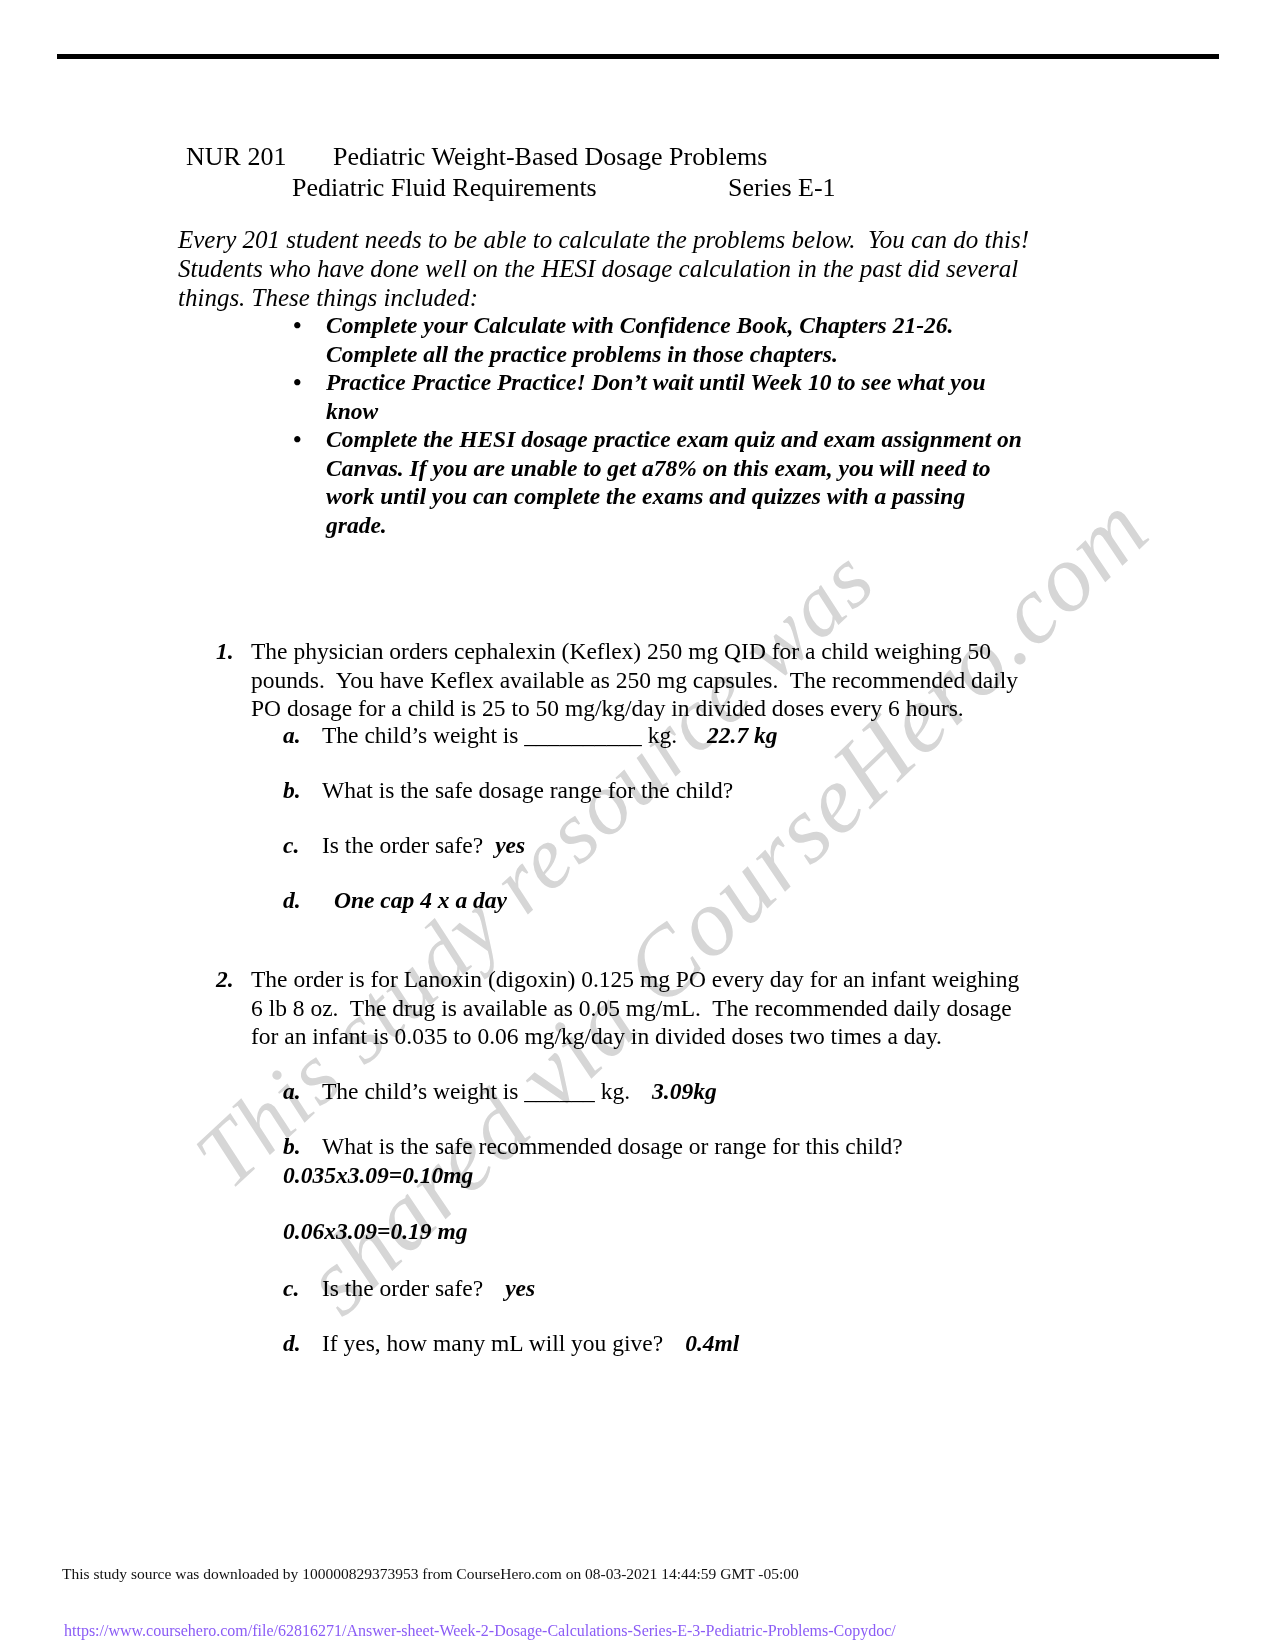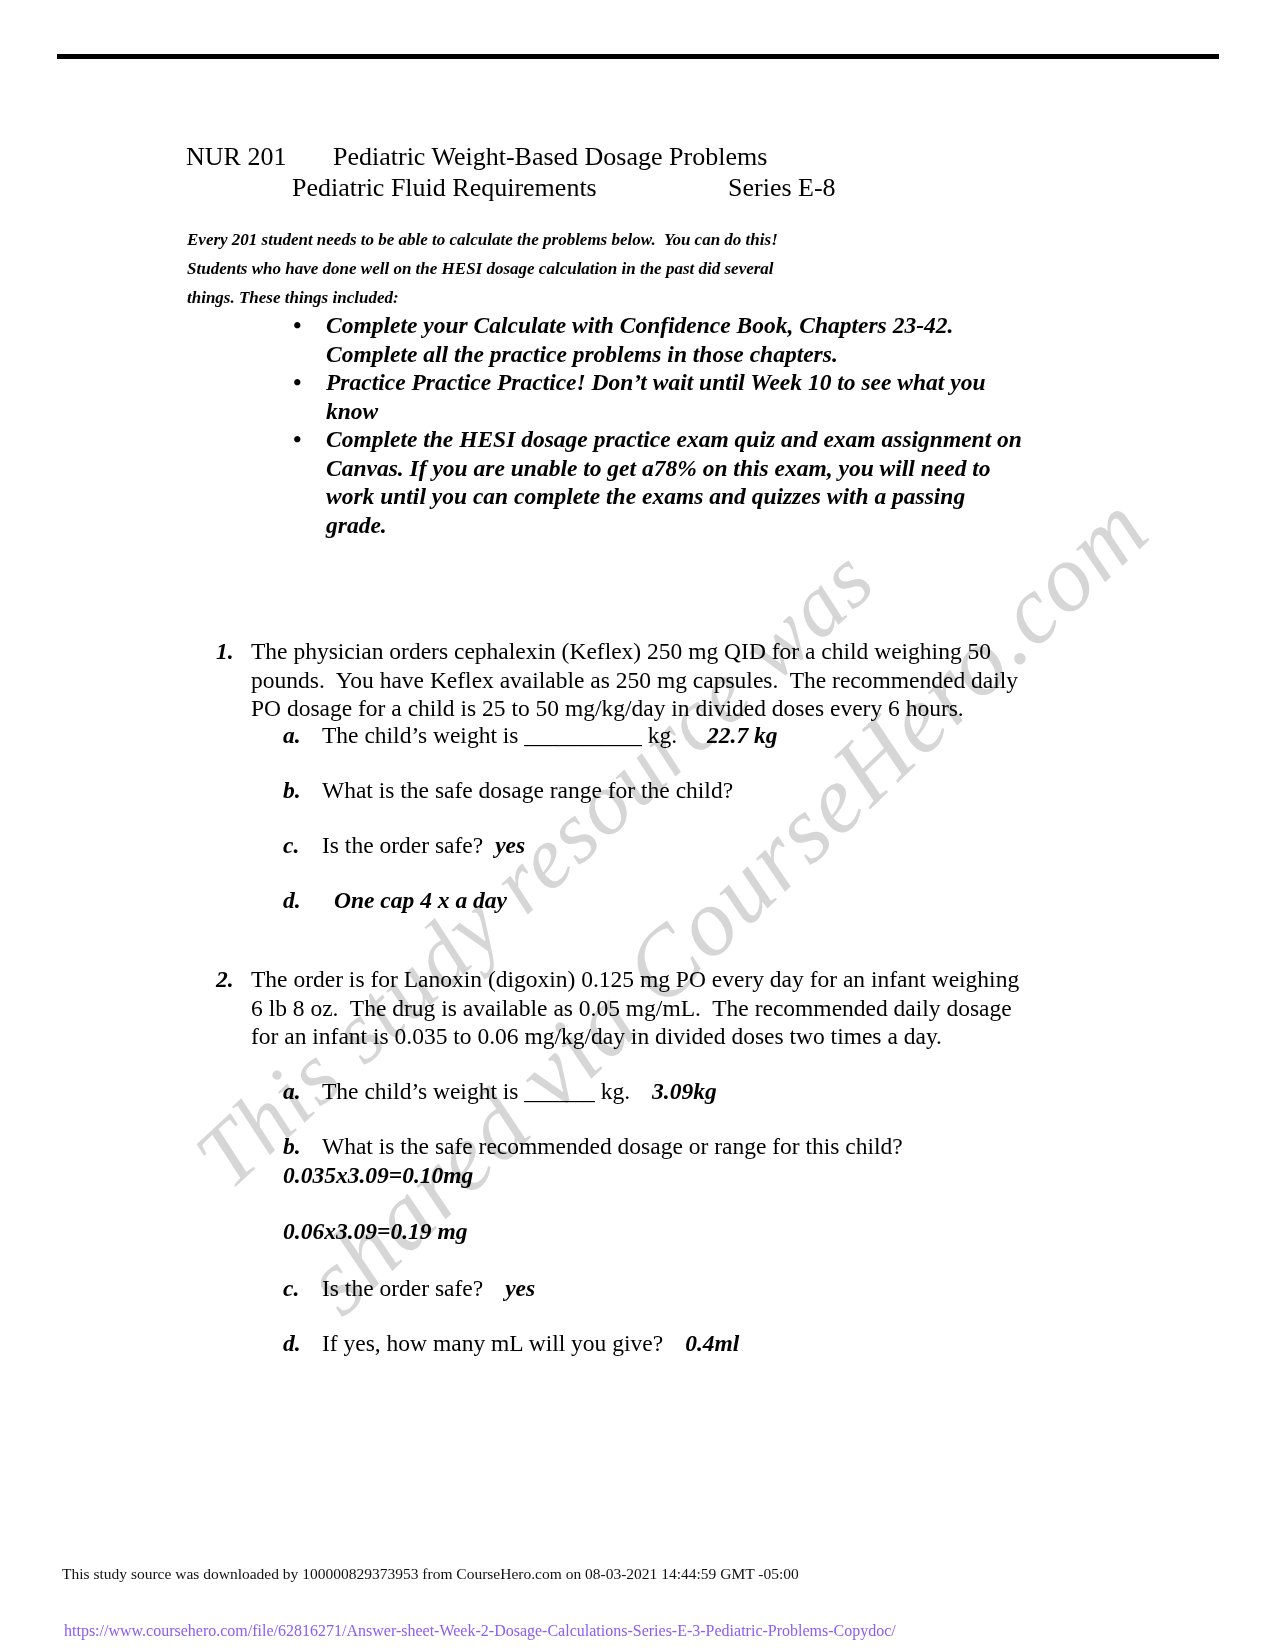--- a/index.html
+++ b/index.html
@@ -31,23 +31,23 @@
   
   .header { left:186px; top:142px; width:900px; height:64px; font-size:26px; }
   .header span { position:absolute; white-space:nowrap; }
   .h-course { left:0; top:0; }
   .h-title  { left:106px; top:0;margin-left:41px; }
   .h-sub    { left:106px; top:31px; }
   .h-series { left:542px; top:31px; }
 
   
   .intro {
-    left:187px; top:225px; width:980px;
-    font-size:17px; line-height:29px;
-    font-weight:bold; font-style:italic;
+    left:178px; top:225px; width:980px;
+    font-size:25px; line-height:29px;
+    font-weight:normal; font-style:italic;
     white-space:pre;
   }
   .bullets {
     left:293px; top:311px; width:790px;
     font-size:23.5px; line-height:28.5px;
     font-weight:bold; font-style:italic;
   }
   .bullet-item { display:flex; }
   .bullet-marker { width:33px; flex:none; }
   .bullet-text { white-space:pre; }
@@ -92,31 +92,31 @@
 
   <div class="wm wm1" style="color: rgb(214, 214, 214);">This study resource was</div>
   <div class="wm wm2" style="color: rgb(214, 214, 214);">shared via CourseHero.com</div>
 
   <div class="layer top-rule"></div>
 
   <div class="layer header">
     <span class="h-course">NUR 201</span>
     <span class="h-title">Pediatric Weight-Based Dosage Problems</span>
     <span class="h-sub">Pediatric Fluid Requirements</span>
-    <span class="h-series">Series E-8</span>
+    <span class="h-series">Series E-1</span>
   </div>
 
   <div class="layer intro">Every 201 student needs to be able to calculate the problems below.  You can do this!
 Students who have done well on the HESI dosage calculation in the past did several
 things. These things included:</div>
 
   <div class="layer bullets">
     <div class="bullet-item">
       <span class="bullet-marker">•</span>
-      <span class="bullet-text">Complete your Calculate with Confidence Book, Chapters 23-42.
+      <span class="bullet-text">Complete your Calculate with Confidence Book, Chapters 21-26.
 Complete all the practice problems in those chapters.</span>
     </div>
     <div class="bullet-item">
       <span class="bullet-marker">•</span>
       <span class="bullet-text">Practice Practice Practice! Don’t wait until Week 10 to see what you
 know</span>
     </div>
     <div class="bullet-item">
       <span class="bullet-marker">•</span>
       <span class="bullet-text">Complete the HESI dosage practice exam quiz and exam assignment on

